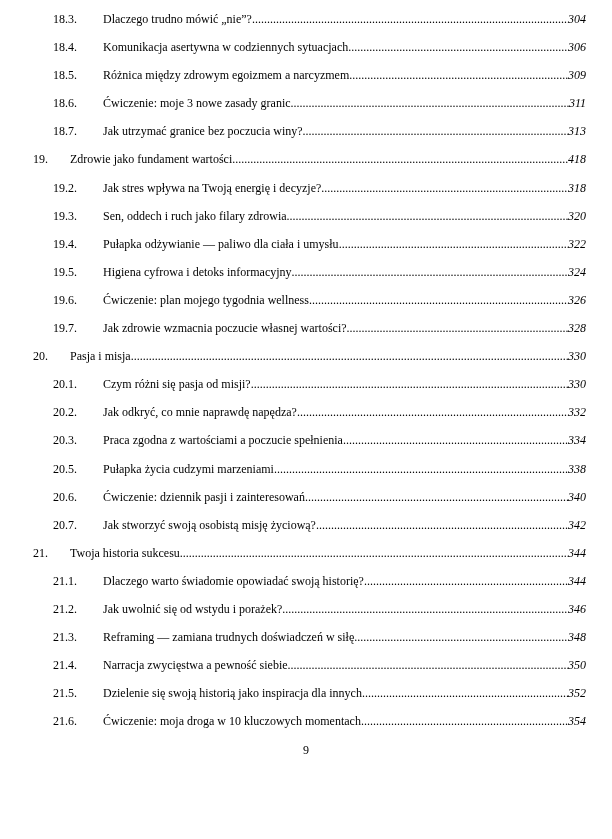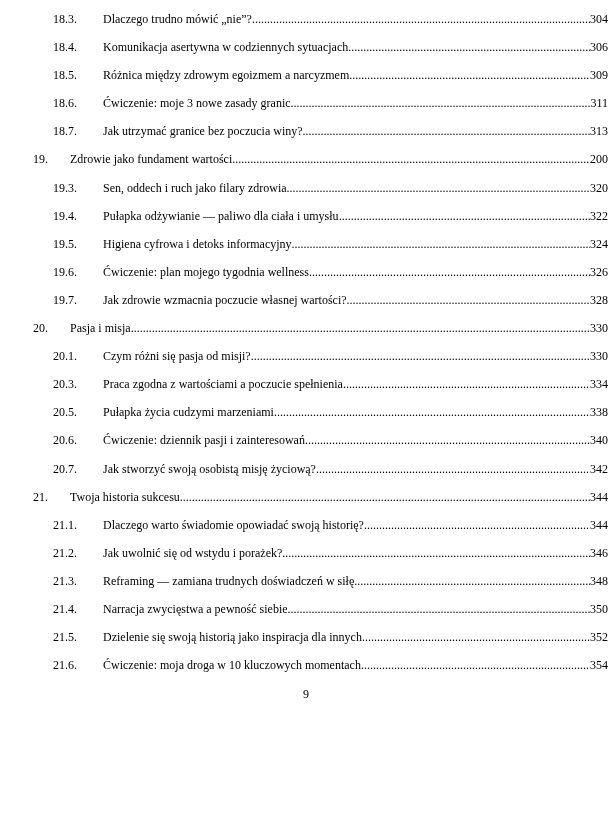--- a/index.html
+++ b/index.html
@@ -22,21 +22,21 @@
     box-sizing: border-box;
   }
   .toc {
     padding-top: 5px;
   }
   .toc-row {
     display: flex;
     align-items: baseline;
     height: 28.1px;
     line-height: 28.1px;
-    padding-right: 4px;
+    padding-right: 26px;
     box-sizing: border-box;
   }
   .toc-row.level1 { padding-left: 33px; }
   .toc-row.level1 .num { flex: 0 0 37px; }
   .toc-row.level2 { padding-left: 53px; }
   .toc-row.level2 .num { flex: 0 0 50px; }
   .num {
     white-space: nowrap;
   }
   .title {
@@ -47,20 +47,21 @@
     flex: 1 1 auto;
     overflow: hidden;
     white-space: nowrap;
   }
   .dots::after {
     content: "........................................................................................................................................................................................................";
   }
   .pagenum {
     flex: 0 0 auto;
     white-space: nowrap;
+    font-style: italic;
   }
   .footer {
     margin-top: 8px;
     text-align: center;
     line-height: 14px;
   }
 </style>
 </head>
 <body>
 
@@ -93,21 +94,27 @@
       <div class="toc-row level2">
         <span class="num">18.7.</span>
         <span class="title">Jak utrzymać granice bez poczucia winy?</span>
         <span class="dots"></span>
         <span class="pagenum">313</span>
       </div>
       <div class="toc-row level1">
         <span class="num">19.</span>
         <span class="title">Zdrowie jako fundament wartości</span>
         <span class="dots"></span>
-        <span class="pagenum">200</span>
+        <span class="pagenum">418</span>
+      </div>
+      <div class="toc-row level2">
+        <span class="num">19.2.</span>
+        <span class="title">Jak stres wpływa na Twoją energię i decyzje?</span>
+        <span class="dots"></span>
+        <span class="pagenum">318</span>
       </div>
       <div class="toc-row level2">
         <span class="num">19.3.</span>
         <span class="title">Sen, oddech i ruch jako filary zdrowia</span>
         <span class="dots"></span>
         <span class="pagenum">320</span>
       </div>
       <div class="toc-row level2">
         <span class="num">19.4.</span>
         <span class="title">Pułapka odżywianie — paliwo dla ciała i umysłu</span>
@@ -136,20 +143,26 @@
         <span class="num">20.</span>
         <span class="title">Pasja i misja</span>
         <span class="dots"></span>
         <span class="pagenum">330</span>
       </div>
       <div class="toc-row level2">
         <span class="num">20.1.</span>
         <span class="title">Czym różni się pasja od misji?</span>
         <span class="dots"></span>
         <span class="pagenum">330</span>
+      </div>
+      <div class="toc-row level2">
+        <span class="num">20.2.</span>
+        <span class="title">Jak odkryć, co mnie naprawdę napędza?</span>
+        <span class="dots"></span>
+        <span class="pagenum">332</span>
       </div>
       <div class="toc-row level2">
         <span class="num">20.3.</span>
         <span class="title">Praca zgodna z wartościami a poczucie spełnienia</span>
         <span class="dots"></span>
         <span class="pagenum">334</span>
       </div>
       <div class="toc-row level2">
         <span class="num">20.5.</span>
         <span class="title">Pułapka życia cudzymi marzeniami</span>

